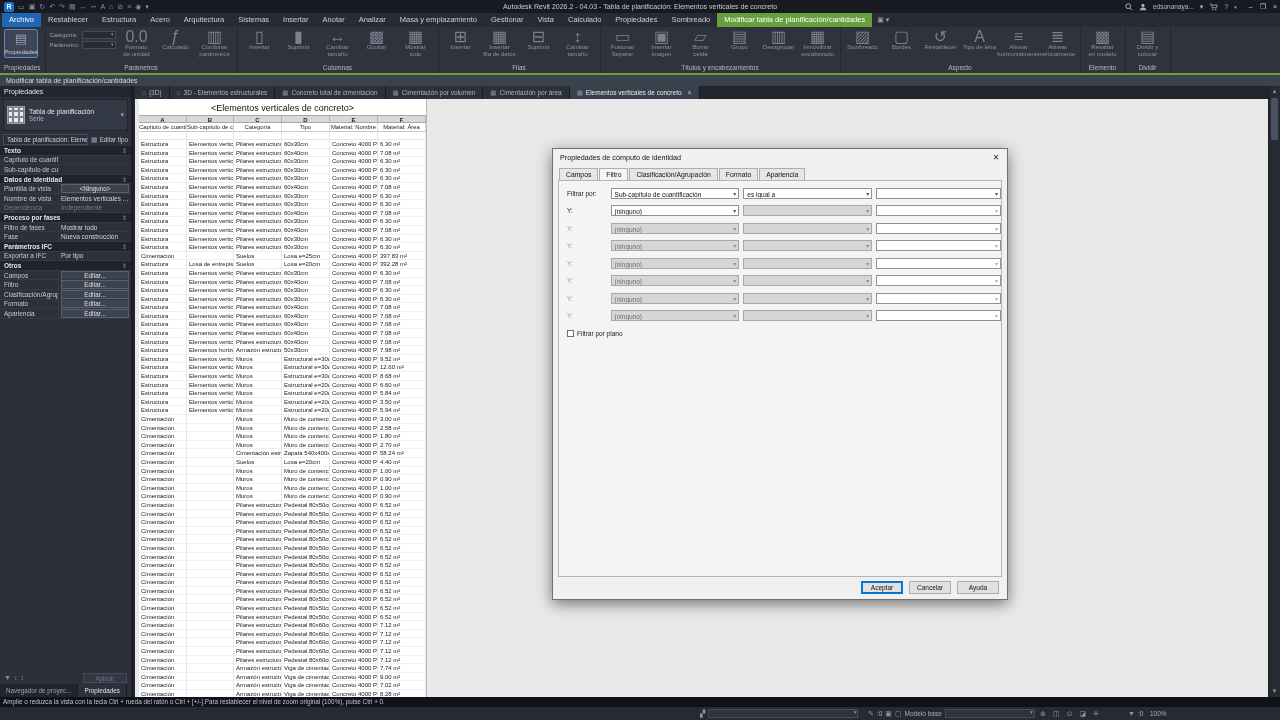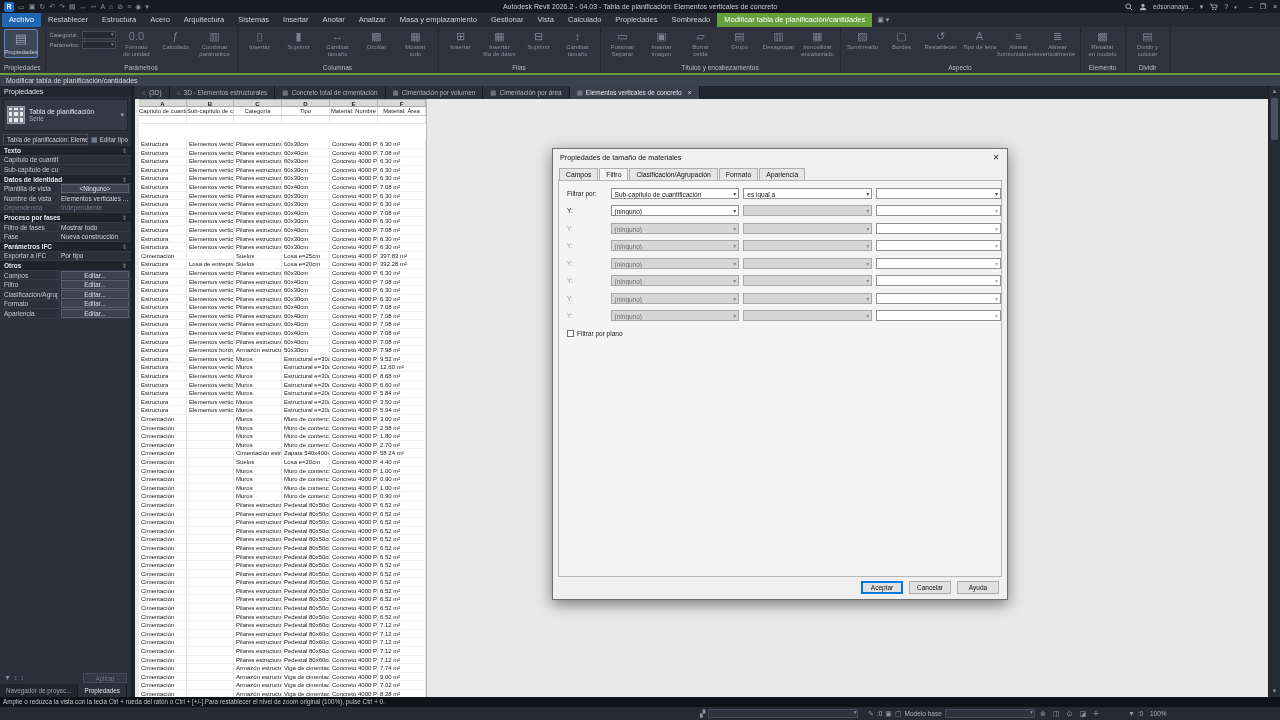--- a/index.html
+++ b/index.html
@@ -22,21 +22,21 @@
   .rtab.file{background:#1f66b4;color:#fff;}
   .rtab.ctx{background:#669f3c;color:#fff;}
   .rtab-extra{color:#9aa0aa;font-size:7px;line-height:14px;padding:0 5px;}
 
   
   .ribbonbody{position:absolute;left:0;top:27px;width:1280px;height:46px;background:#2e333d;display:flex;align-items:stretch;}
   .rpanel{display:flex;flex-direction:column;border-right:1px solid #242830;}
   .pitems{flex:1;display:flex;align-items:flex-start;padding:2px 4px 0 4px;gap:3px;}
   .plabel{height:11px;font-size:6.5px;color:#b6bbc4;text-align:center;line-height:11px;padding:0 4px;white-space:nowrap;}
   .ritem{display:flex;flex-direction:column;align-items:center;width:36px;}
-  .rglyph{font-size:11px;color:#7b828e;height:15px;line-height:15px;}
+  .rglyph{font-size:16px;color:#7b828e;height:15px;line-height:15px;}
   .rlabel{font-size:6px;color:#8d939e;text-align:center;line-height:1.15;white-space:pre-line;}
   .ritem.big{width:34px;background:#3d4656;border:1px solid #5c86c5;border-radius:2px;padding:1px;}
   .ritem.big .rglyph{font-size:13px;height:18px;color:#9aa3b2;}
   .ritem.big .rlabel{color:#c6ccd6;}
   .rfields{display:flex;flex-direction:column;gap:2px;width:66px;padding-top:2px;}
   .rfield{display:flex;align-items:center;gap:2px;}
   .rfield .fl{font-size:6px;color:#9aa0ab;width:30px;text-align:left;}
   .rfield .fb{flex:1;height:8px;background:#262b33;border:1px solid #454c58;position:relative;}
   .rfield .fb::after{content:"▾";position:absolute;right:1px;top:-1px;font-size:5px;color:#8a909b;}
   .greenline{position:absolute;left:0;top:73px;width:1280px;height:2px;background:#669f3c;}
@@ -533,20 +533,21 @@
             <span class="vicon">▦</span>
             <span>Cimentación por área</span>
           </div>
           <div class="vtab on">
             <span class="vicon">▦</span>
             <span>Elementos verticales de concreto</span>
             <span class="vclose">×</span>
           </div>
         </div>
       <div class="schedule">
+        <div class="stitle">&lt;Elementos verticales de concreto&gt;</div>
         <div class="srow letters" id="sletters">
             <span>A</span>
             <span>B</span>
             <span>C</span>
             <span>D</span>
             <span>E</span>
             <span>F</span>
           </div>
         <div class="srow heads" id="sheads">
             <span>Capítulo de cuantifi</span>
@@ -1091,21 +1092,21 @@
 
     <div class="vscroll">
       <div class="vsarrow">▲</div>
       <div class="vsthumb"></div>
       <div class="vsarrow btm">▼</div>
     </div>
   </div>
 
   <div class="dialog">
     <div class="dtitle">
-      <span>Propiedades de tamaño de materiales</span>
+      <span>Propiedades de cómputo de identidad</span>
       <span class="dclose">✕</span>
     </div>
     <div class="dtabs" id="dtabs">
         <span class="dtab">Campos</span>
         <span class="dtab on">Filtro</span>
         <span class="dtab">Clasificación/Agrupación</span>
         <span class="dtab">Formato</span>
         <span class="dtab">Apariencia</span>
       </div>
     <div class="dpane">

